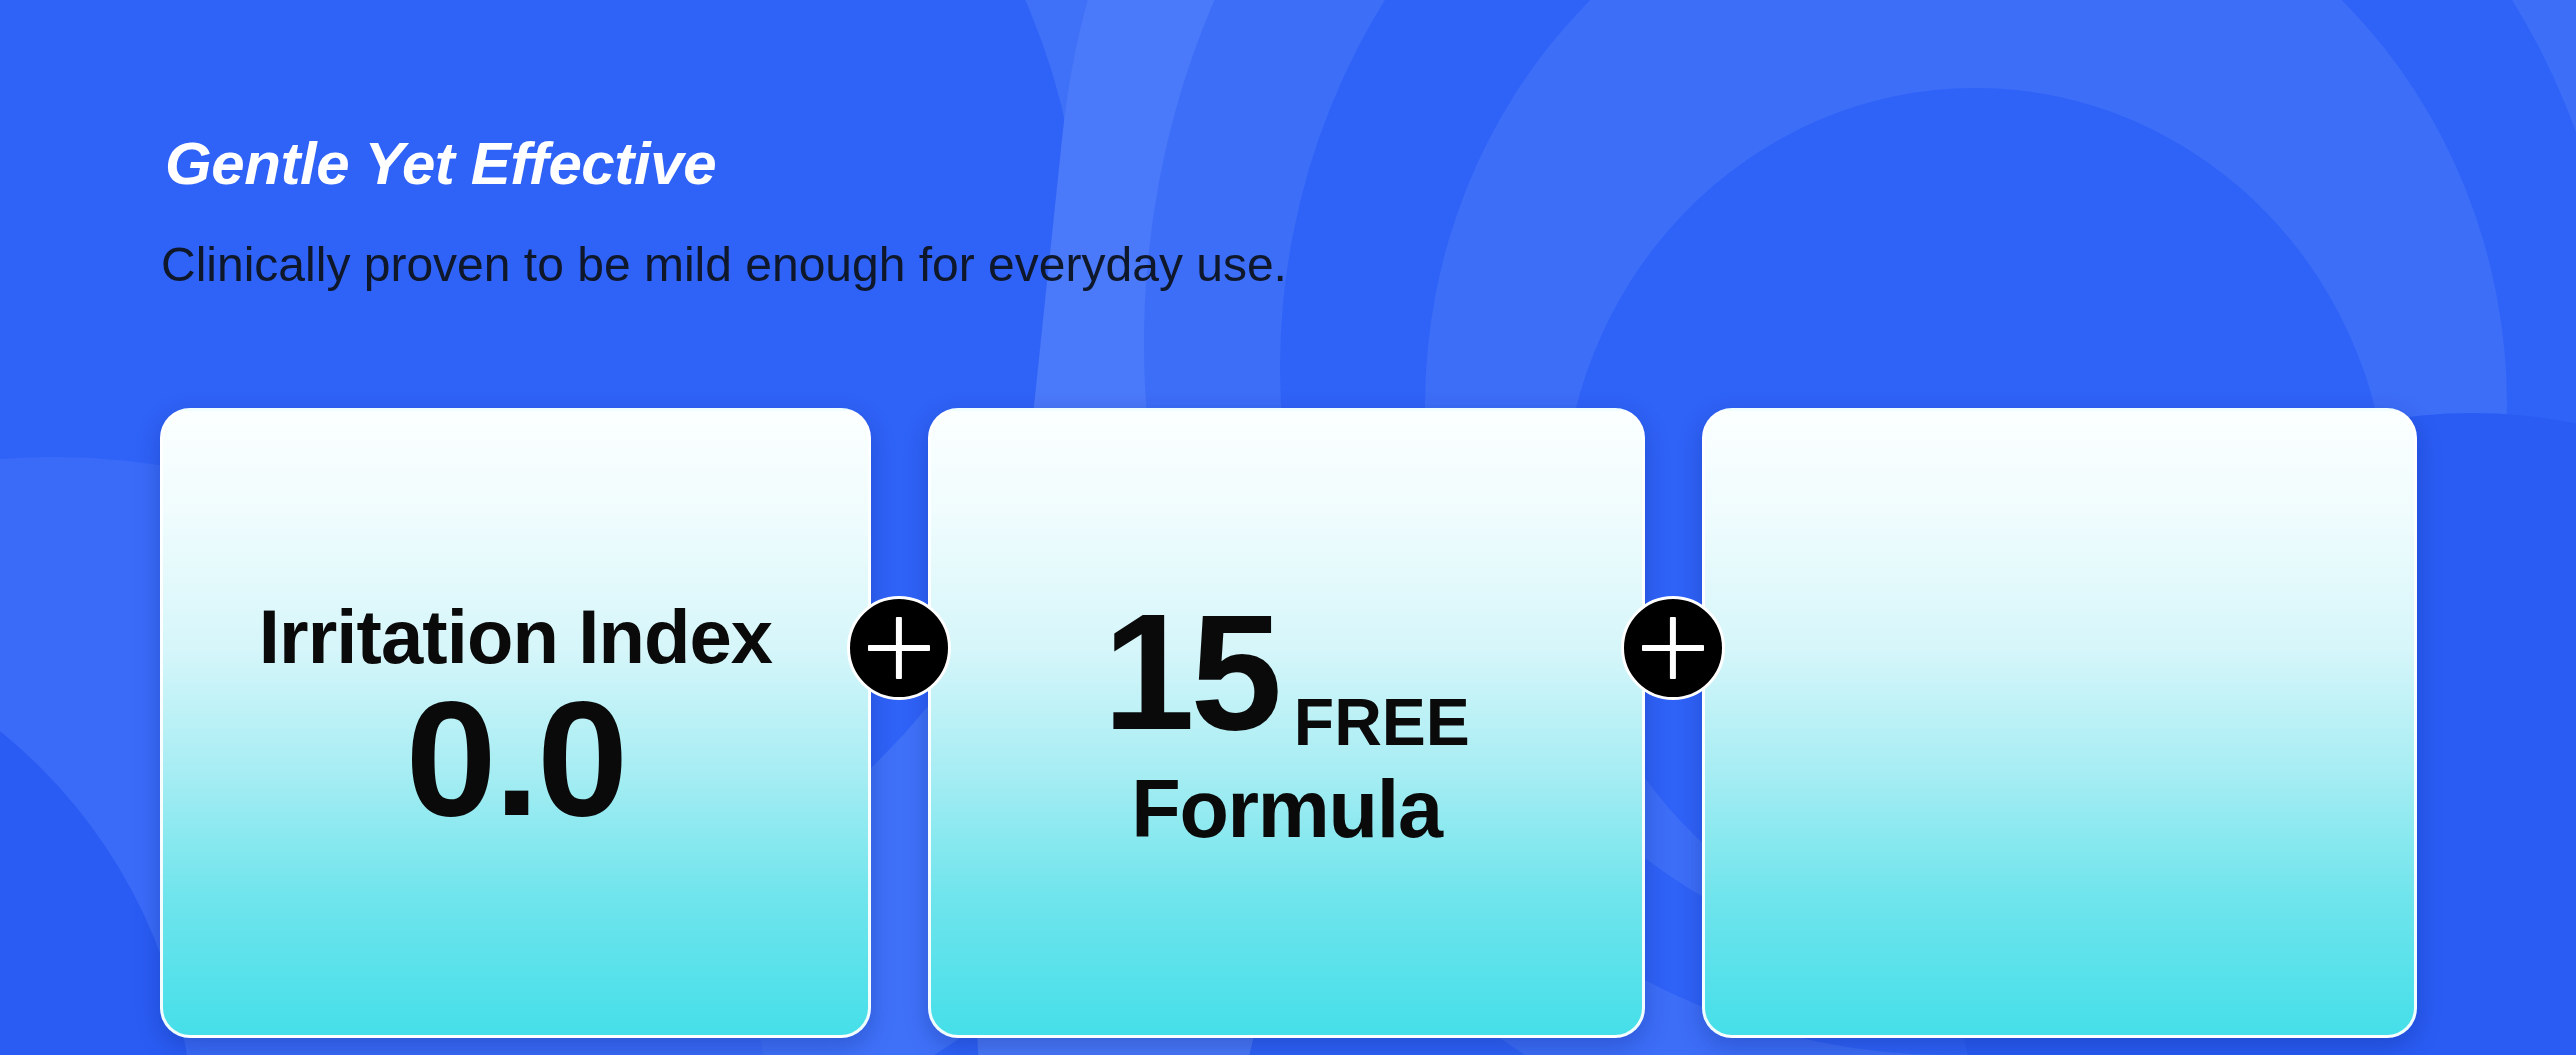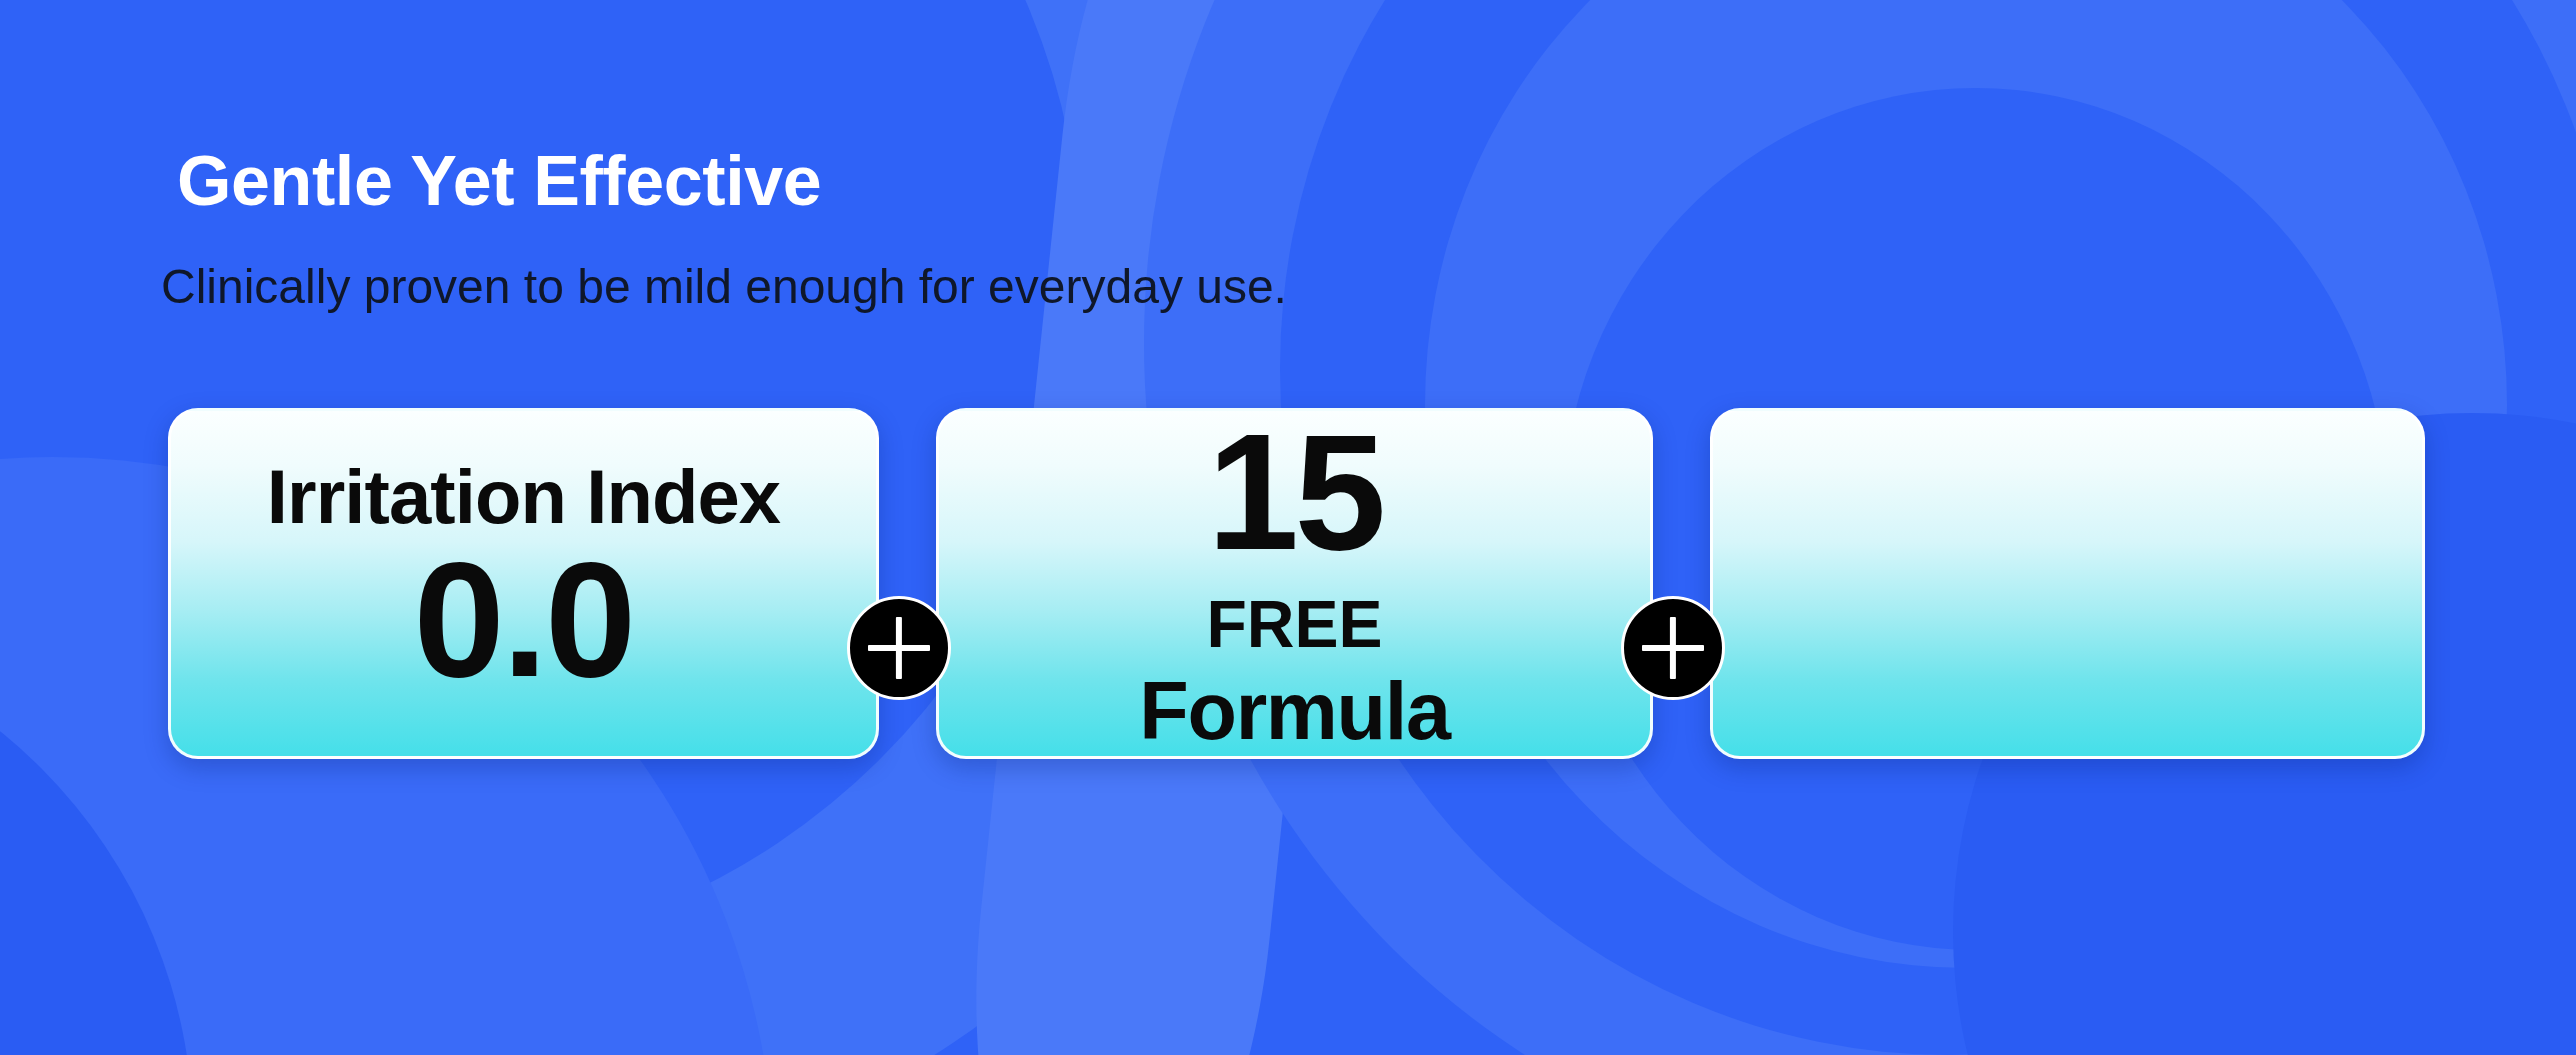--- a/index.html
+++ b/index.html
@@ -85,44 +85,45 @@
   }
 
   
   .copy {
     position: absolute;
     left: 161px;
     top: 130px;
     z-index: 3;
   }
   .headline {
-    margin: 16px;
-    font-size: 70px;
+    margin: 4px;
+    font-size: 60px;
     line-height: 1.0;
     font-weight: 700;
     letter-spacing: -0.4px;
     color: #ffffff;
     white-space: nowrap;
+    font-style: italic;
   }
   .subhead {
     margin: 47px 0 0 0;
     font-size: 48px;
     line-height: 1.0;
     font-weight: 400;
     color: #0f172a;
     white-space: nowrap;
   }
 
   
   .cards {
     position: absolute;
-    left: 168px;
+    left: 160px;
     top: 408px;
     width: 2258px;
-    height: 351px;
+    height: 630px;
     z-index: 2;
     display: flex;
     align-items: stretch;
   }
   .card {
     position: relative;
     border-radius: 30px;
     border: 3.5px solid rgba(255,255,255,0.92);
     background: linear-gradient(180deg,
                 #fbffff   0%,
@@ -154,24 +155,23 @@
     line-height: 1.02;
   }
 
   
   .c1-label { font-size: 76px;  font-weight: 700; letter-spacing: -0.9px; }
   .c1-value { font-size: 164px; font-weight: 700; letter-spacing: -2.6px; margin-top: 0; }
 
   
   .c2-row {
     display: flex;
-    align-items: center;
+    align-items: flex-end;
     justify-content: center;
     gap: 16px;
-    flex-direction: column;
   }
   .c2-num  { font-size: 165px; font-weight: 700; letter-spacing: -4.4px; line-height: 1.0; }
   .c2-free { font-size: 66px;  font-weight: 600; letter-spacing: 0px; line-height: 1.0; }
   .c2-word { font-size: 81px;  font-weight: 700; letter-spacing: -1.3px; margin-top: 13px; }
 
   
   .c3-line { font-size: 77px; font-weight: 700; letter-spacing: -1.3px; }
 
   
   .plus {

